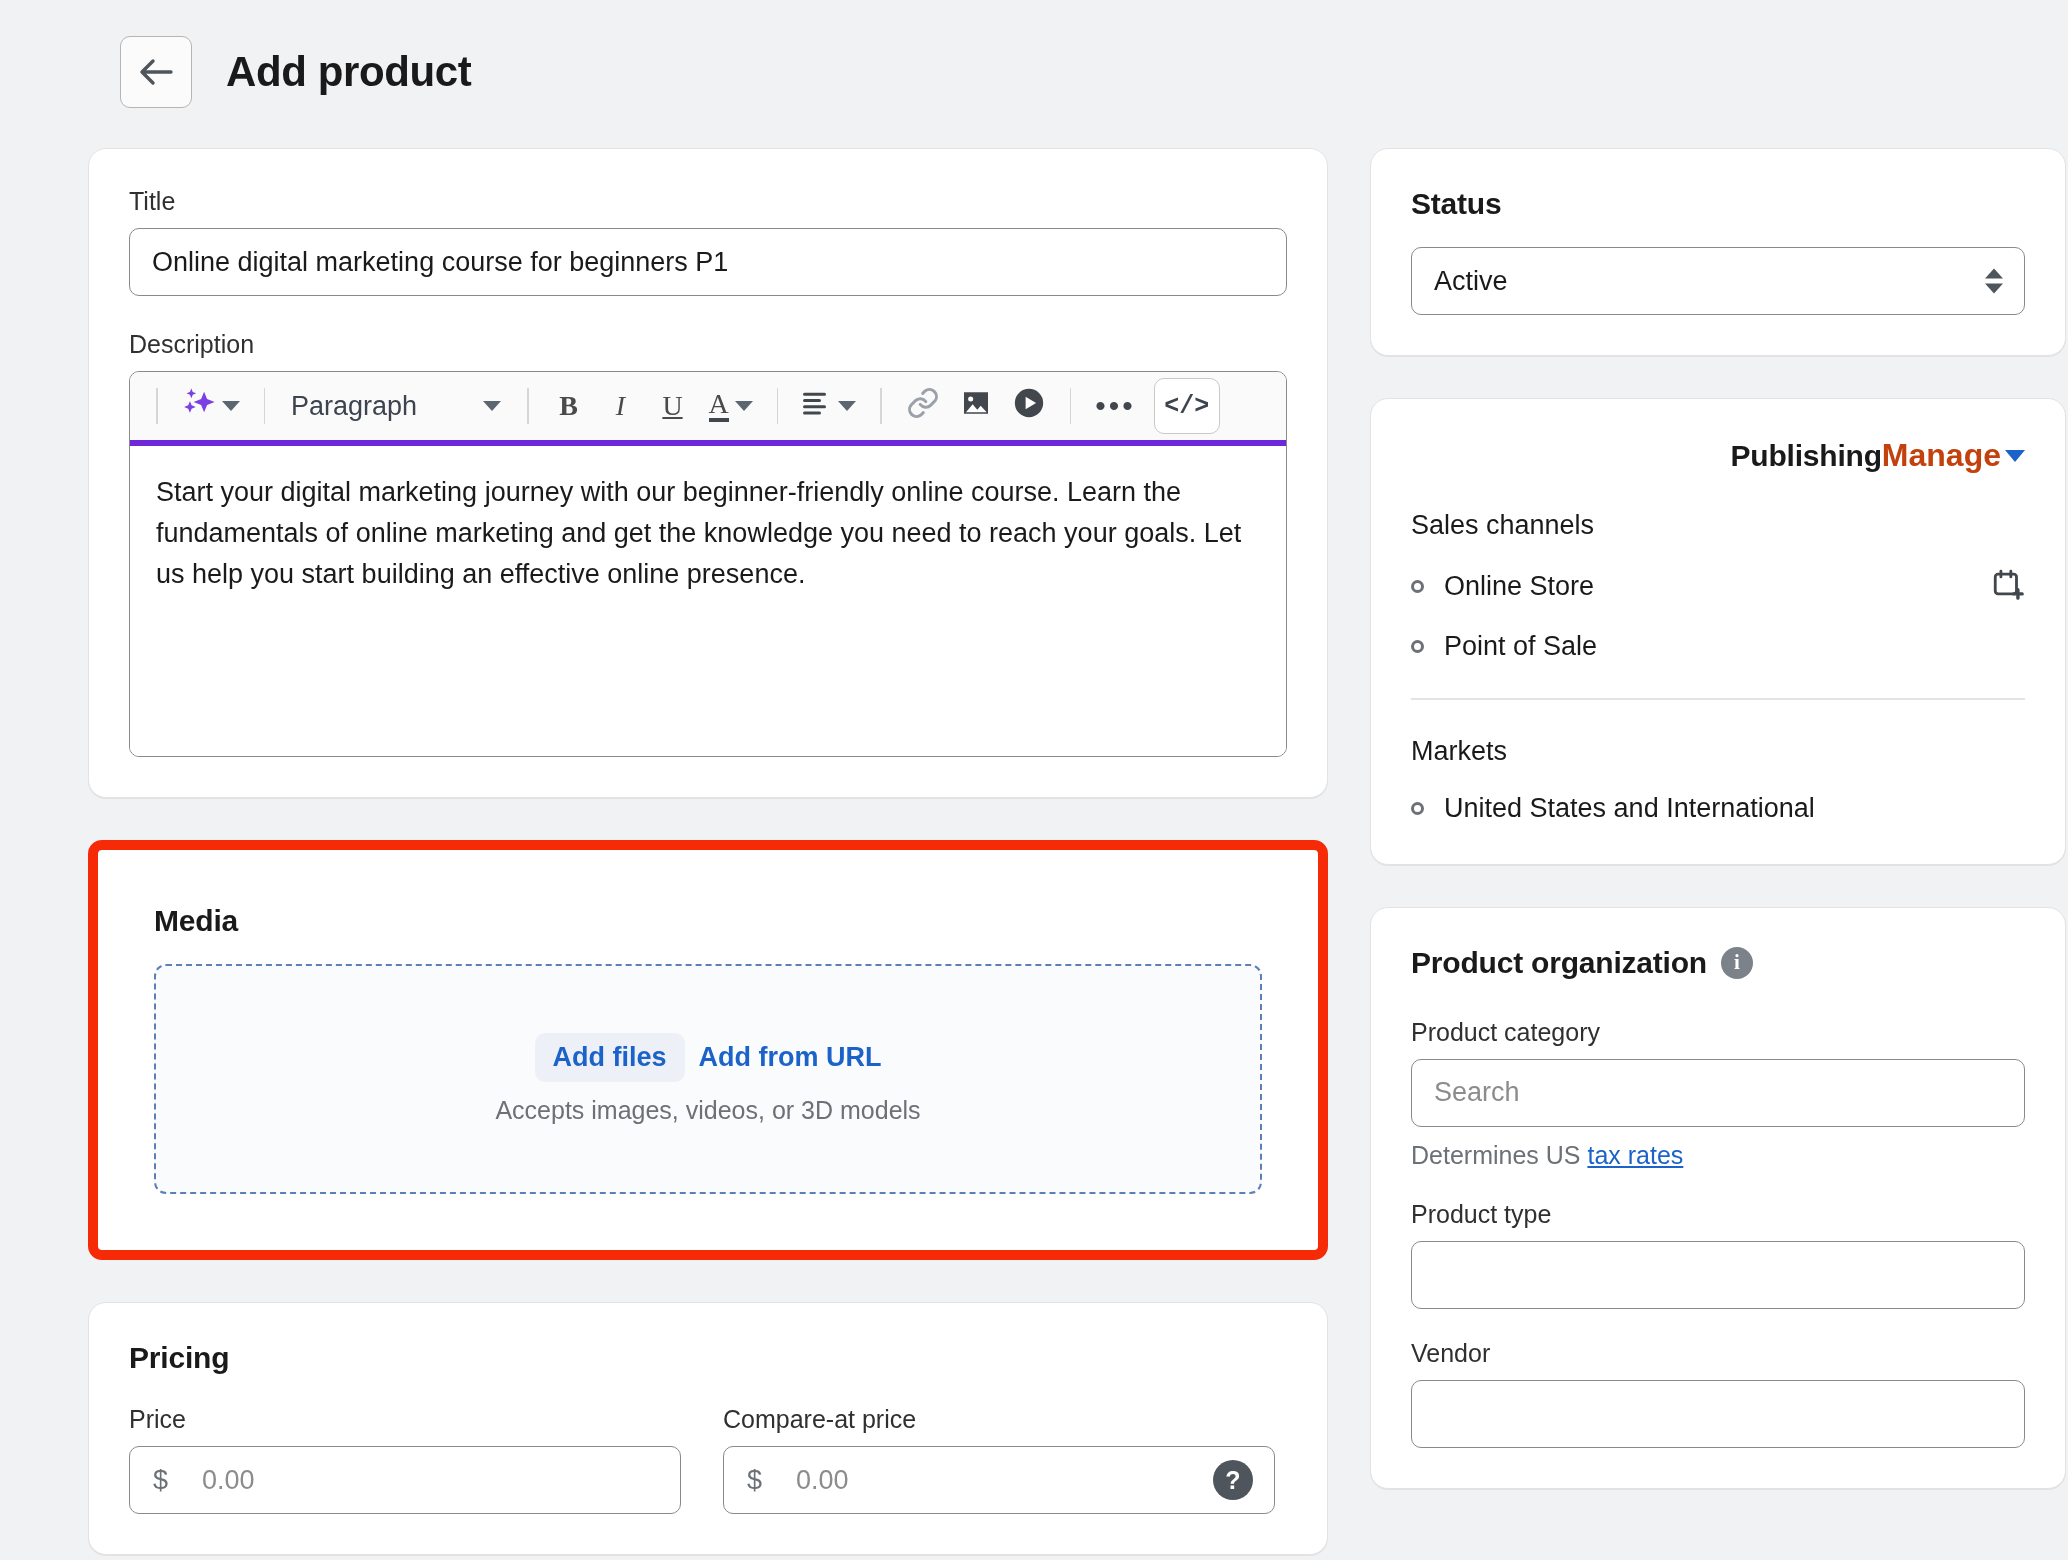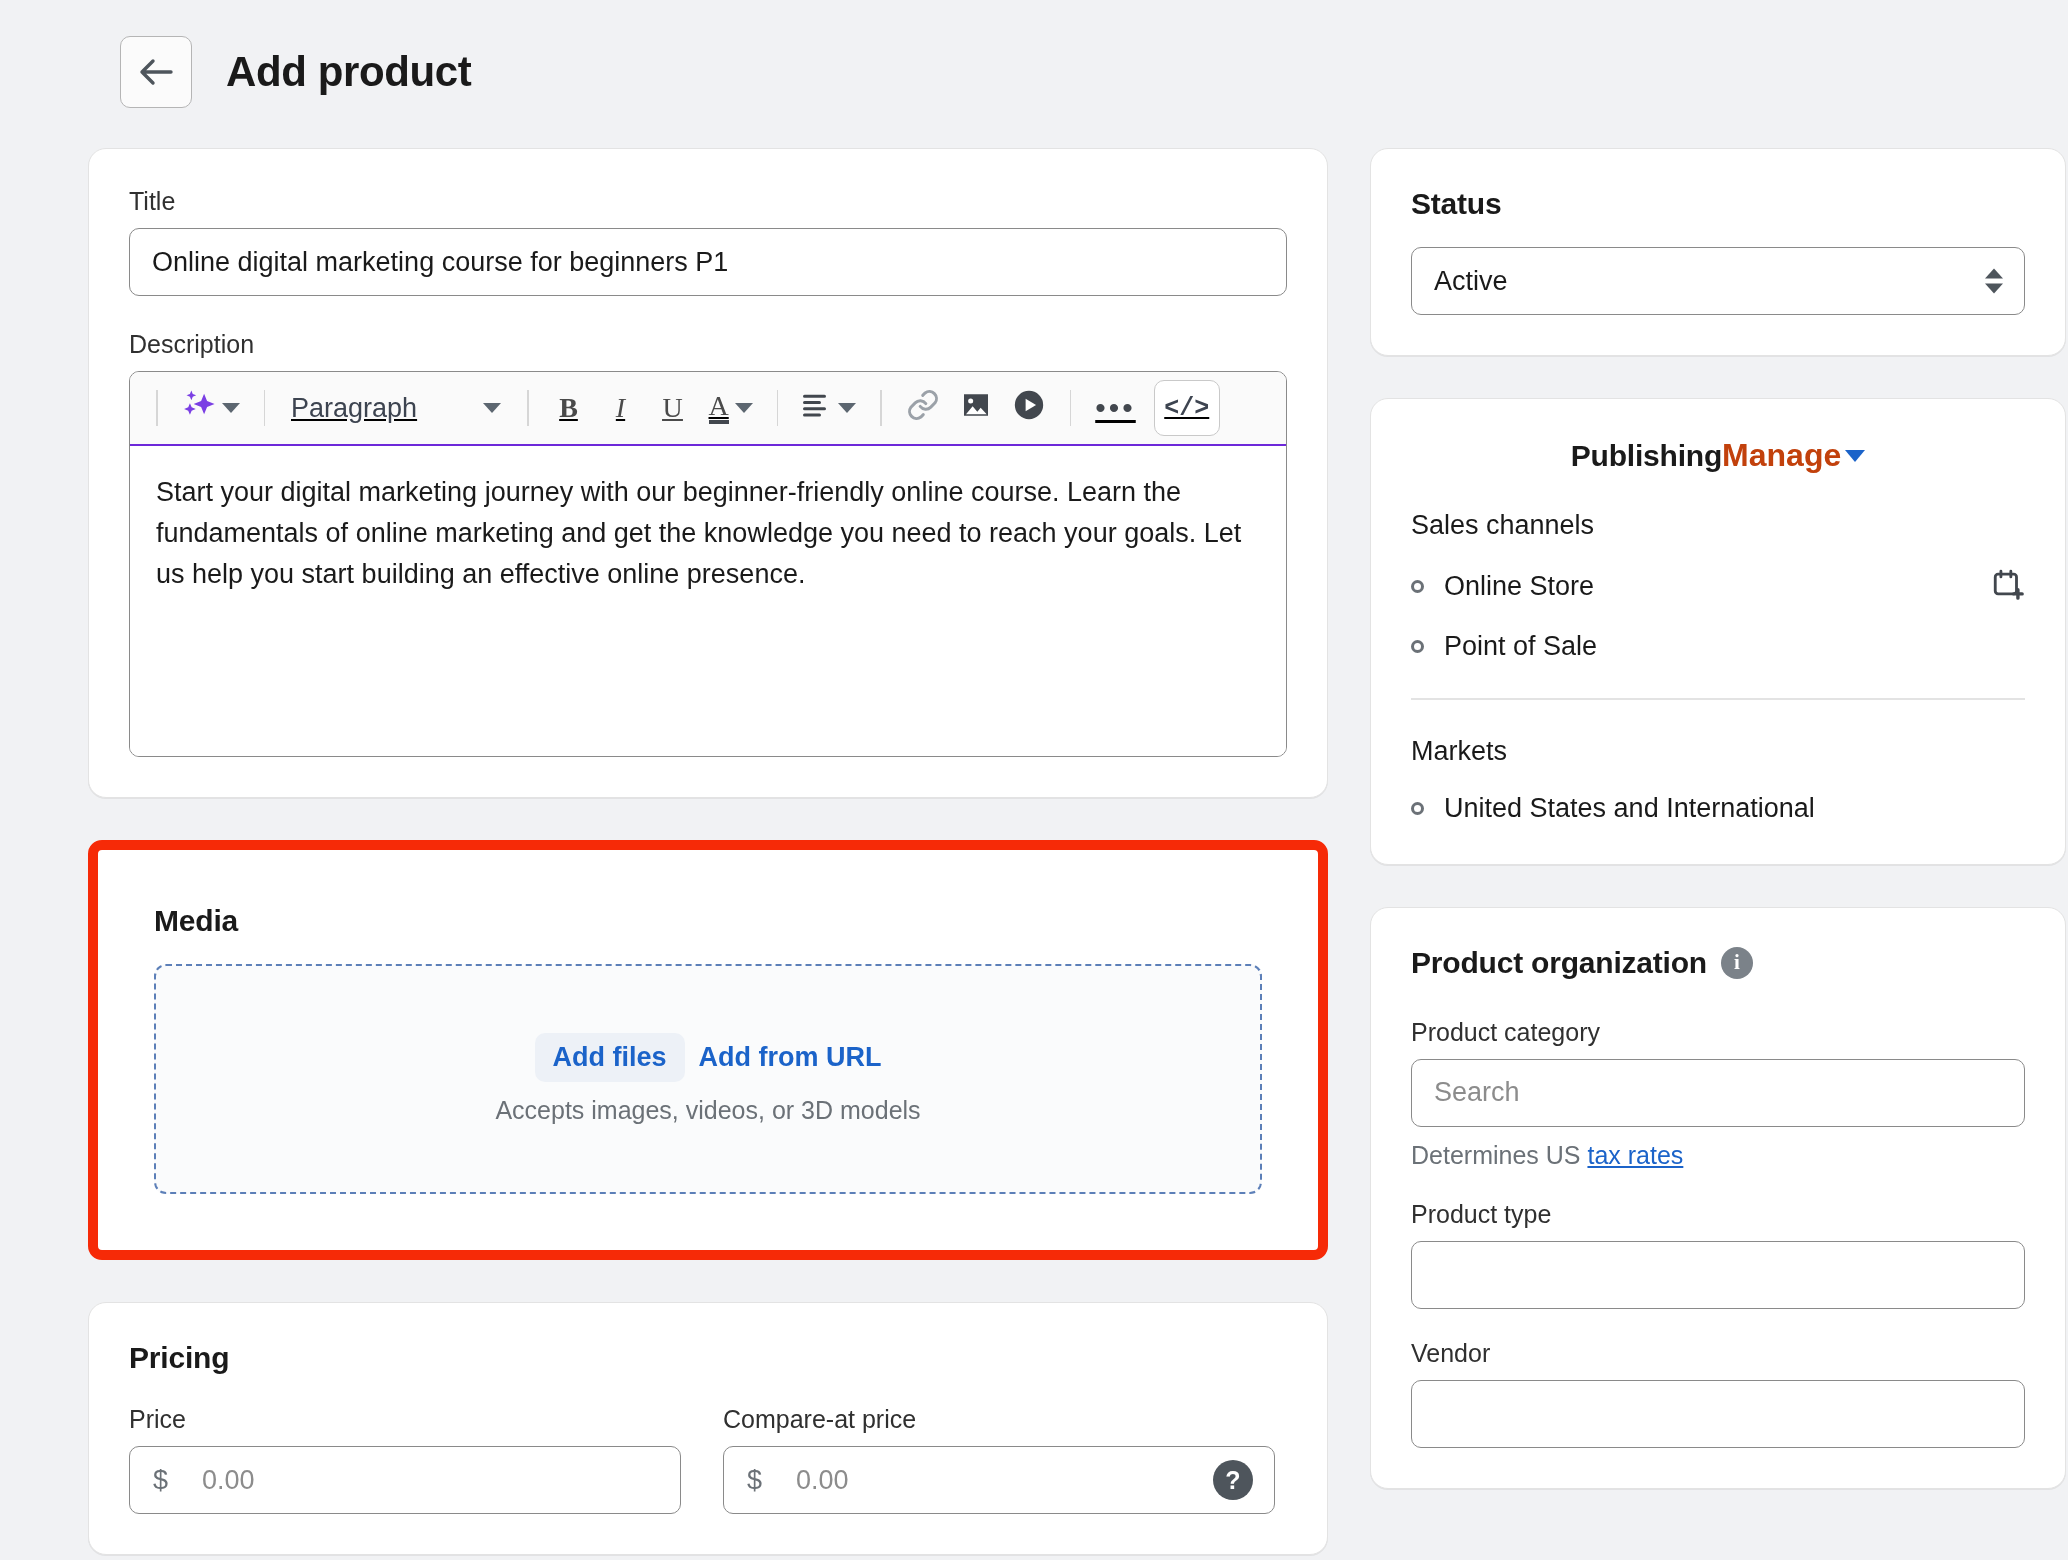--- a/index.html
+++ b/index.html
@@ -66,22 +66,22 @@
     font-family: "Liberation Sans", sans-serif;
     outline: none;
   }
   .text-input::placeholder { color: #8C8C8C; }
 
   
   .editor { border: 1.5px solid #8A8A8A; border-radius: 10px; overflow: hidden; }
   .editor-toolbar {
     display: flex; align-items: center;
     height: 74px; background: #FAFAFA;
-    border-bottom: 2px solid #6d28d9;
-    padding: 0 14px; gap: 4px; text-decoration: underline;
+    border-bottom: 6px solid #6d28d9;
+    padding: 0 14px; gap: 4px;
   }
   .tb-btn {
     height: 52px; min-width: 48px;
     display: flex; align-items: center; justify-content: center;
     border-radius: 8px; cursor: pointer; color: #4A4A4A;
     font-size: 28px; padding: 0 8px;
   }
   .tb-sep { width: 1.5px; height: 36px; background: #D6D6D6; margin: 0 12px; }
   .tb-caret {
     width: 0; height: 0;
@@ -174,21 +174,21 @@
     border-left: 9px solid transparent; border-right: 9px solid transparent;
     border-bottom: 10px solid #4E555C;
   }
   .arrow-down {
     width: 0; height: 0;
     border-left: 9px solid transparent; border-right: 9px solid transparent;
     border-top: 10px solid #4E555C;
   }
 
   .card-head-row {
-    display: flex; align-items: center; justify-content: center;
+    display: flex; align-items: center; justify-content: flex-end;
   }
   .manage-link {
     color: #c2410c; font-size: 32px; font-weight: 600;
     display: flex; align-items: center; gap: 4px; cursor: pointer;
   }
   .manage-caret {
     width: 0; height: 0;
     border-left: 10px solid transparent; border-right: 10px solid transparent;
     border-top: 12px solid #1B63C9;
   }

